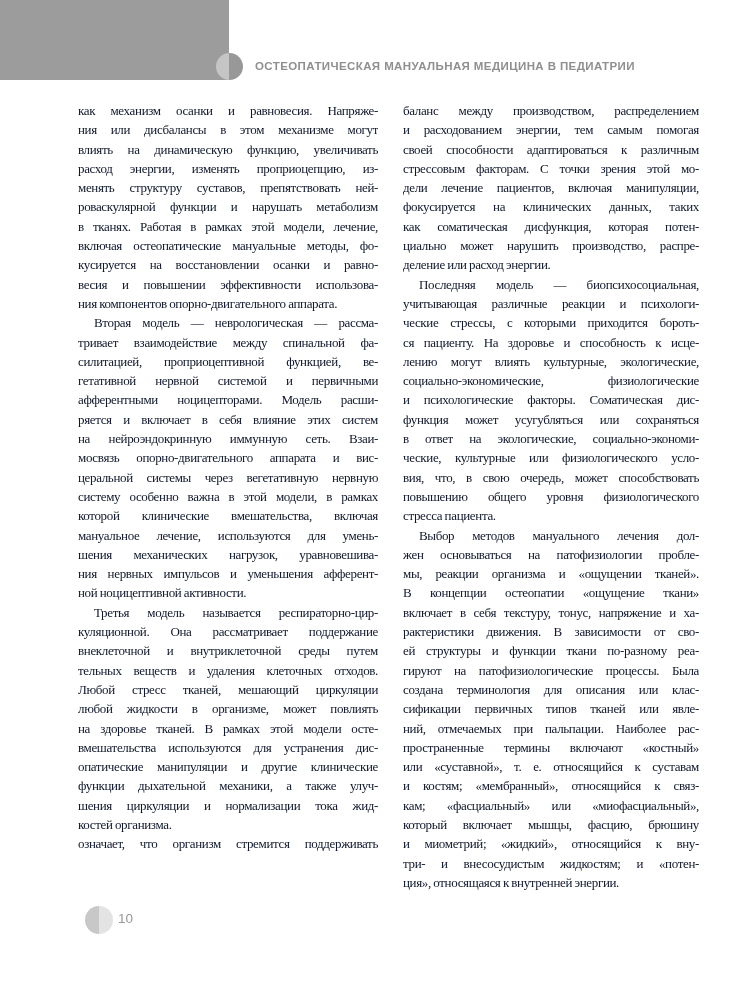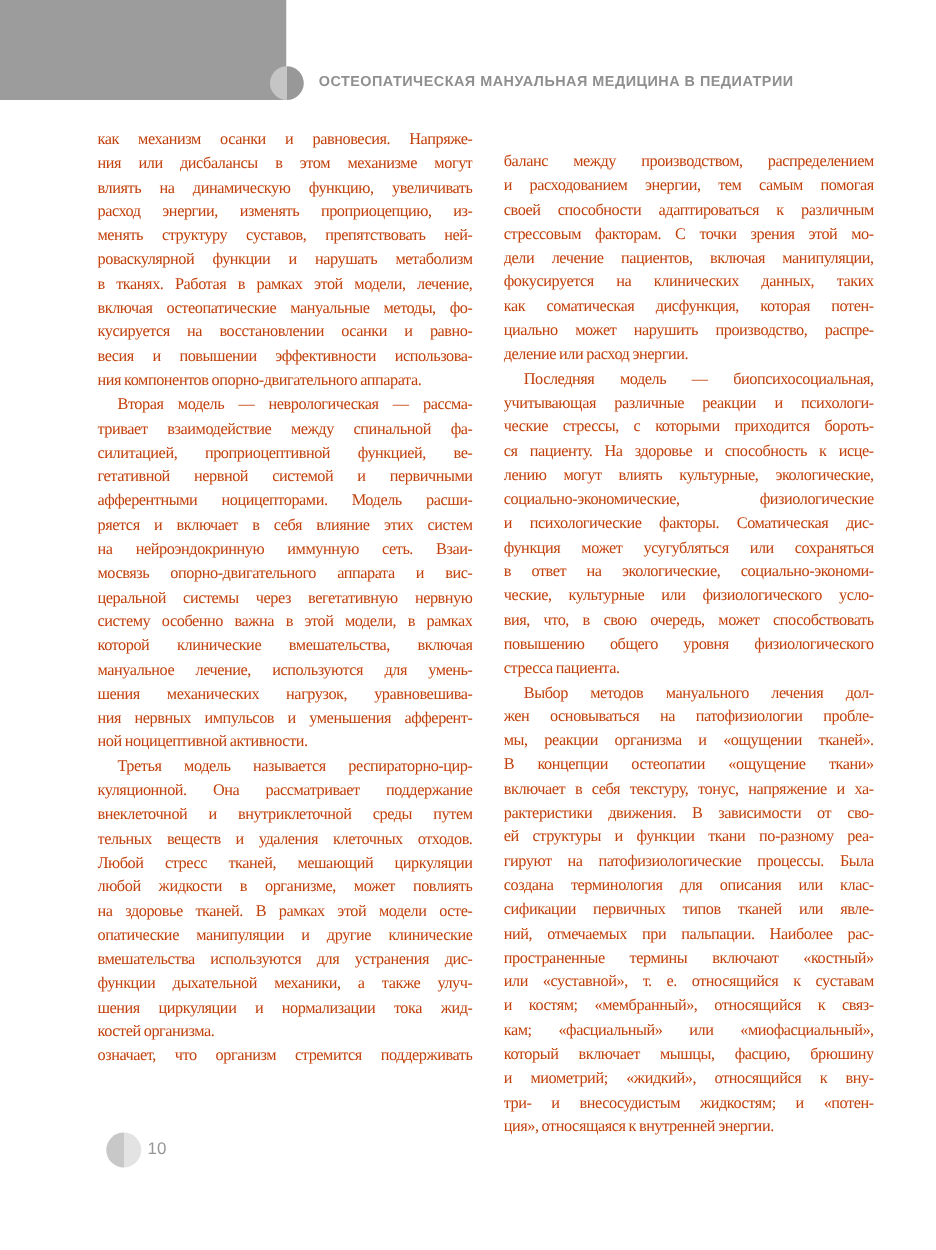--- a/index.html
+++ b/index.html
@@ -32,28 +32,28 @@
     font-size: 11.5px;
     font-weight: bold;
     letter-spacing: 0.4px;
     color: #8f8f8f;
     white-space: nowrap;
   }
   
   .col {
     position: absolute;
     top: 101px;
-    color: #c2410c;
+    color: #0f172a;
     font-size: 13px;
     line-height: 19.3px;
     letter-spacing: -0.35px;
     word-spacing: -0.5px;
   }
   .col-left  { left: 78px;  width: 300px; }
-  .col-right { left: 403px; width: 296px; margin-top: 18px; }
+  .col-right { left: 403px; width: 296px; }
   .para { margin: 0; }
   .line {
     height: 19.3px;
     overflow: hidden;
     text-align: justify;
     text-align-last: justify;
   }
   .line.para-end { text-align-last: left; }
   .line.indent { text-indent: 16px; }
   
@@ -113,22 +113,22 @@
         <div class="line para-end">ной ноцицептивной активности.</div>
       </div>
       <div class="para">
         <div class="line indent">Третья модель называется респираторно-цир-</div>
         <div class="line">куляционной. Она рассматривает поддержание</div>
         <div class="line">внеклеточной и внутриклеточной среды путем</div>
         <div class="line">тельных веществ и удаления клеточных отходов.</div>
         <div class="line">Любой стресс тканей, мешающий циркуляции</div>
         <div class="line">любой жидкости в организме, может повлиять</div>
         <div class="line">на здоровье тканей. В рамках этой модели осте-</div>
+        <div class="line">вмешательства используются для устранения дис-</div>
         <div class="line">опатические манипуляции и другие клинические</div>
-        <div class="line">вмешательства используются для устранения дис-</div>
         <div class="line">функции дыхательной механики, а также улуч-</div>
         <div class="line">шения циркуляции и нормализации тока жид-</div>
         <div class="line para-end">костей организма.</div>
       </div>
       <div class="para">
         <div class="line">означает, что организм стремится поддерживать</div>
       </div>
     </div>
   <div class="col col-right" id="col-right">
       <div class="para">

